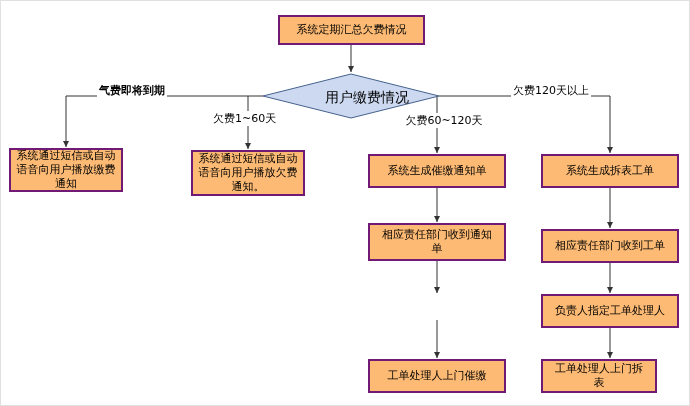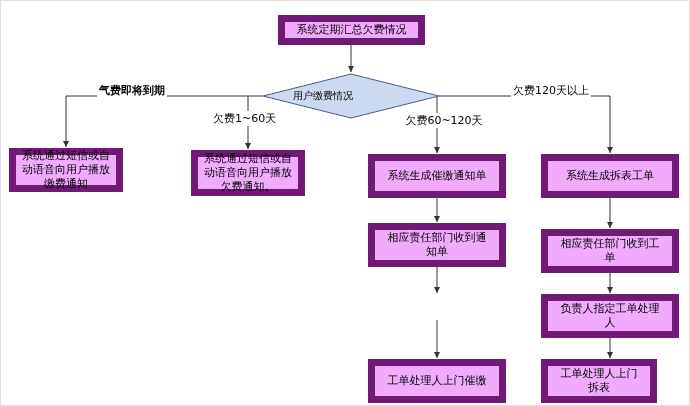--- a/index.html
+++ b/index.html
@@ -14,37 +14,37 @@
     overflow: hidden;
   }
   svg.wires {
     position: absolute;
     left: 0; top: 0;
     width: 690px; height: 406px;
     pointer-events: none;
   }
   .node {
     position: absolute;
-    background: #f0abfc;
-    border: 7px solid #701a75;
+    background: #fdba74;
+    border: 2px solid #701a75;
     display: flex;
     align-items: center;
     justify-content: center;
     text-align: center;
     font-size: 11px;
     line-height: 1.27;
     color: #000;
     word-break: break-all;
   }
   .pad-wide { padding: 15px 10px; }
   .pad-tight { padding: 0 1px; }
   .decision-text {
     position: absolute;
     left: 292px; top: 88px; width: 116px;
-    font-size: 10px; text-align: left; color: #000;
+    font-size: 14px; text-align: right; color: #000;
   }
   .edge-label {
     position: absolute;
     font-size: 11px;
     color: #000;
     background: #fff;
     padding: 0 2px;
     white-space: nowrap;
   }
   .lbl-gas    { left: 96px;  top: 82px; font-weight: bold; }

